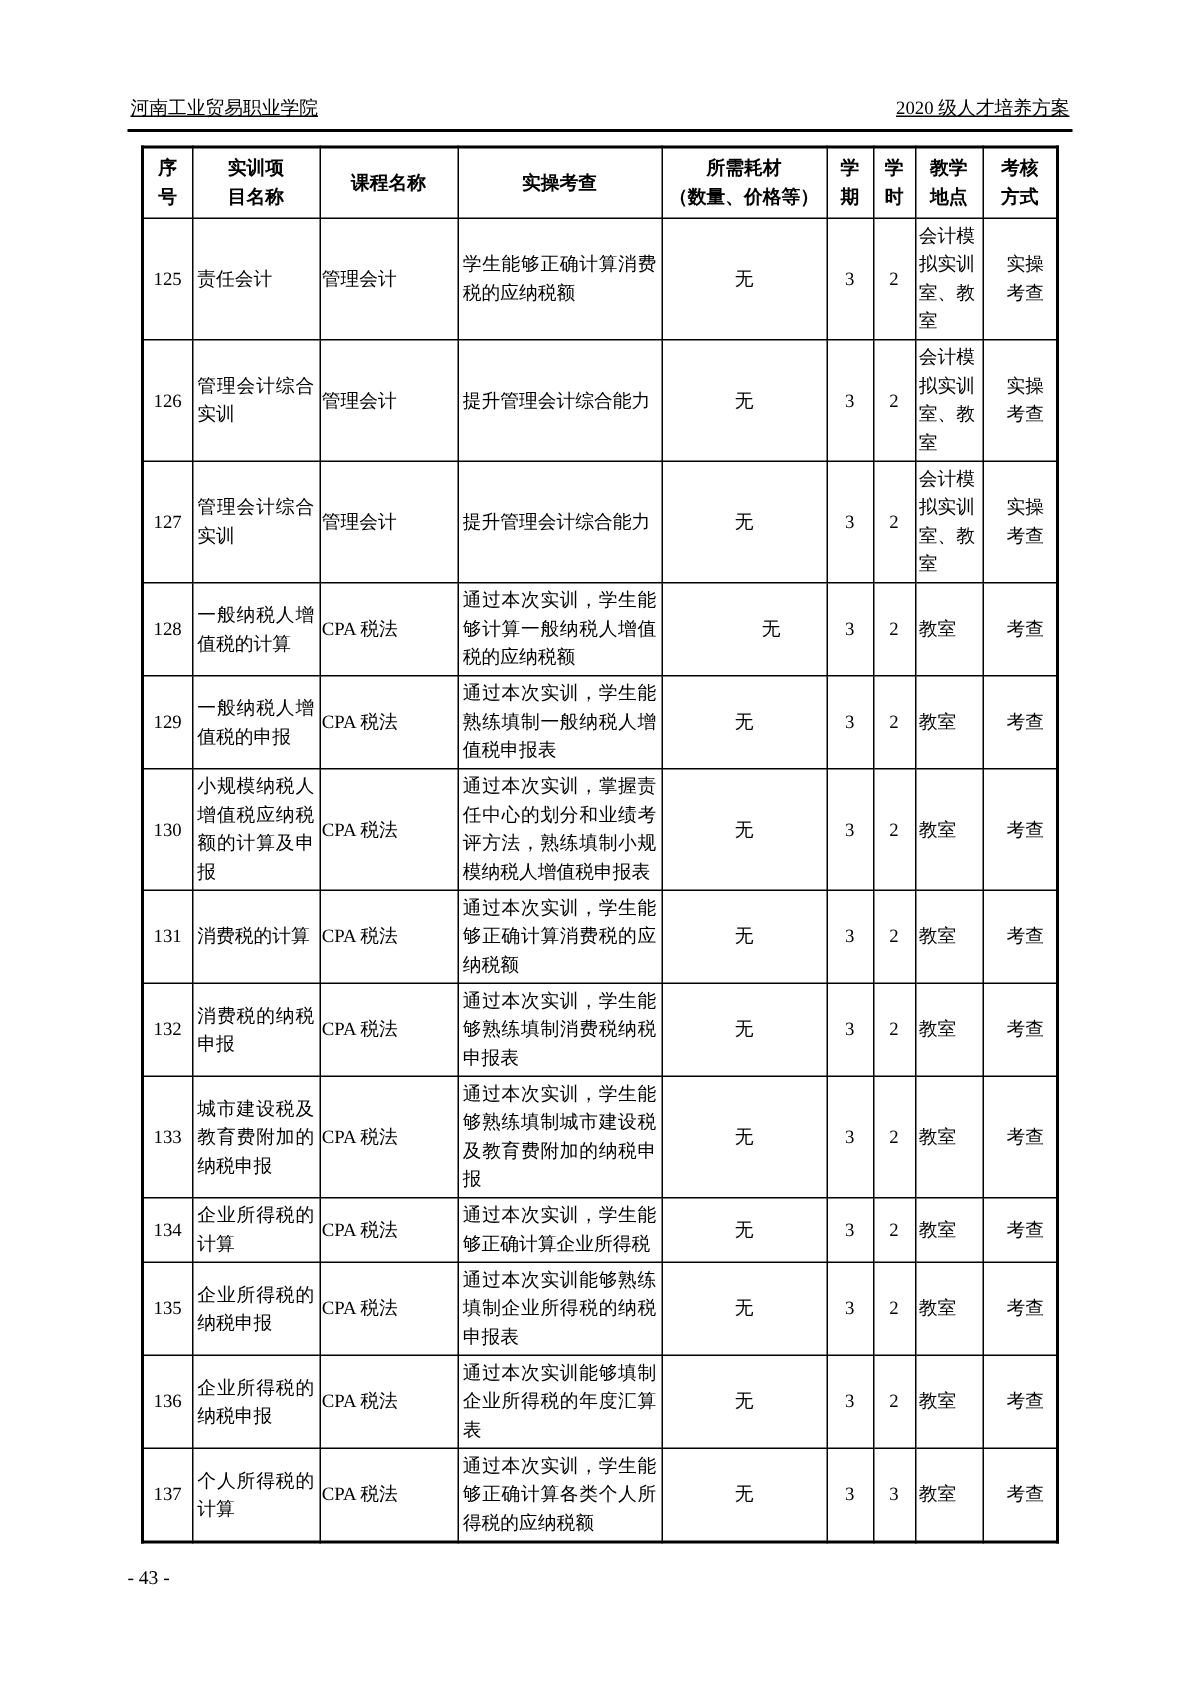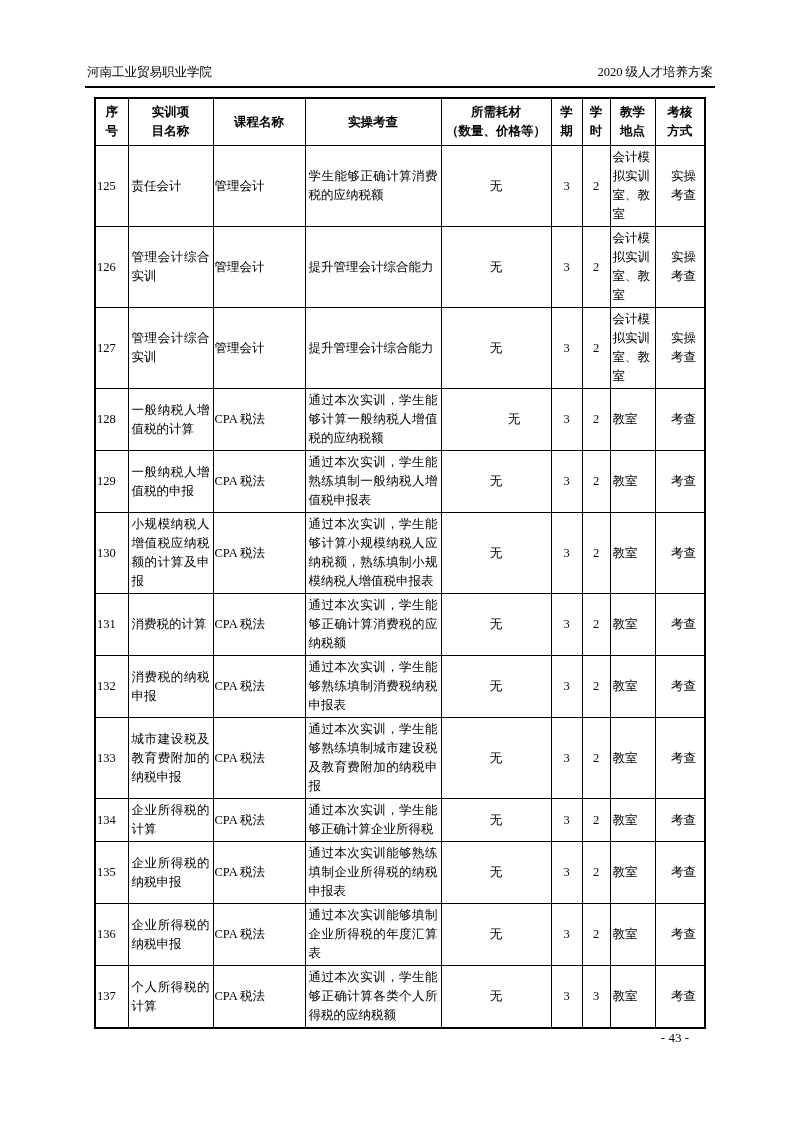--- a/index.html
+++ b/index.html
@@ -19,20 +19,21 @@
     overflow: hidden;
   }
   .doc-header {
     display: flex;
     justify-content: space-between;
     align-items: flex-end;
     font-size: 12.5px;
     line-height: 16px;
     padding: 0 2px 6px 2px;
     border-bottom: 2.5px solid #000;
+    text-decoration: underline;
   }
   .table-wrap {
     margin-top: 9px;
   }
   table.plan {
     width: 610px;
     margin: 0 auto;
     border-collapse: collapse;
     table-layout: fixed;
     font-size: 12.5px;
@@ -44,34 +45,33 @@
     line-height: 19px;
     overflow: hidden;
     word-break: break-all;
   }
   table.plan th {
     font-weight: bold;
     text-align: center;
     white-space: pre-line;
     padding: 4px 0;
   }
-  td.c-no        { padding: 2px 1px; }
+  td.c-no        { text-align: center; padding: 2px 1px; }
   td.c-project   { text-align: justify; padding: 2px 3px; margin-left: 24px; }
   td.c-course    { padding: 2px 1px; }
   td.c-objective { text-align: justify; padding: 2px 3px; }
   td.c-materials { text-align: center; padding: 2px 2px; }
   td.c-semester  { text-align: center; padding: 2px 1px; }
   td.c-hours     { text-align: center; padding: 2px 1px; }
   td.c-location  { text-align: left; padding: 2px 2px; }
   td.c-assessment{ text-align: right; padding: 2px 8px; }
   
   tr:nth-child(4) td.c-materials { text-align: center; padding-left: 38px; }
   .page-footer {
-    margin-top: 0;
-    text-align: right;
+    margin-top: 14px;
     padding-right: 26px;
     font-size: 13px;
     line-height: 17px;
   }
 </style>
 </head>
 <body>
 
 <div class="page">
 
@@ -166,21 +166,21 @@
     <td class="c-materials">无</td>
     <td class="c-semester">3</td>
     <td class="c-hours">2</td>
     <td class="c-location">教室</td>
     <td class="c-assessment">考查</td>
   </tr>
           <tr>
     <td class="c-no">130</td>
     <td class="c-project">小规模纳税人增值税应纳税额的计算及申报</td>
     <td class="c-course">CPA 税法</td>
-    <td class="c-objective">通过本次实训，学生能够计算小规模纳税人应纳税额，熟练填制小规模纳税人增值税申报表</td>
+    <td class="c-objective">通过本次实训，掌握责任中心的划分和业绩考评方法，熟练填制小规模纳税人增值税申报表</td>
     <td class="c-materials">无</td>
     <td class="c-semester">3</td>
     <td class="c-hours">2</td>
     <td class="c-location">教室</td>
     <td class="c-assessment">考查</td>
   </tr>
           <tr>
     <td class="c-no">131</td>
     <td class="c-project">消费税的计算</td>
     <td class="c-course">CPA 税法</td>

